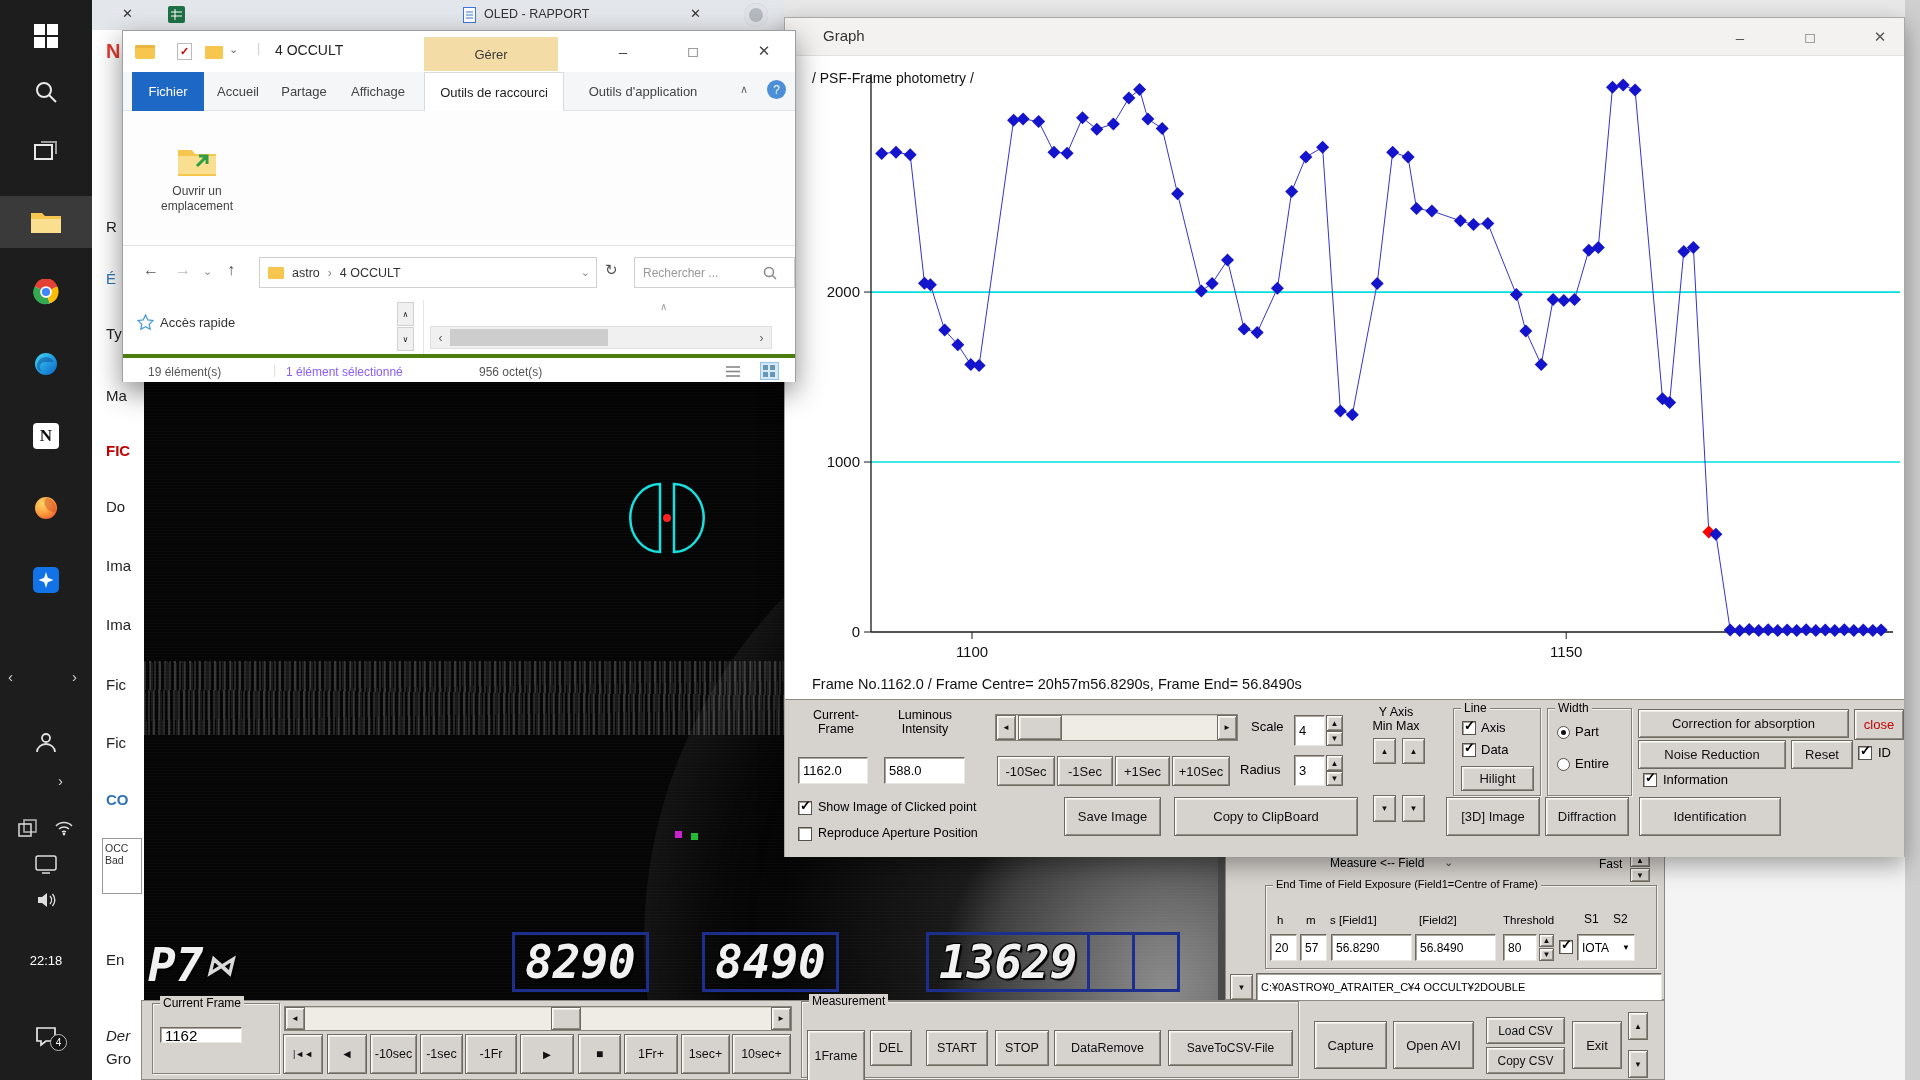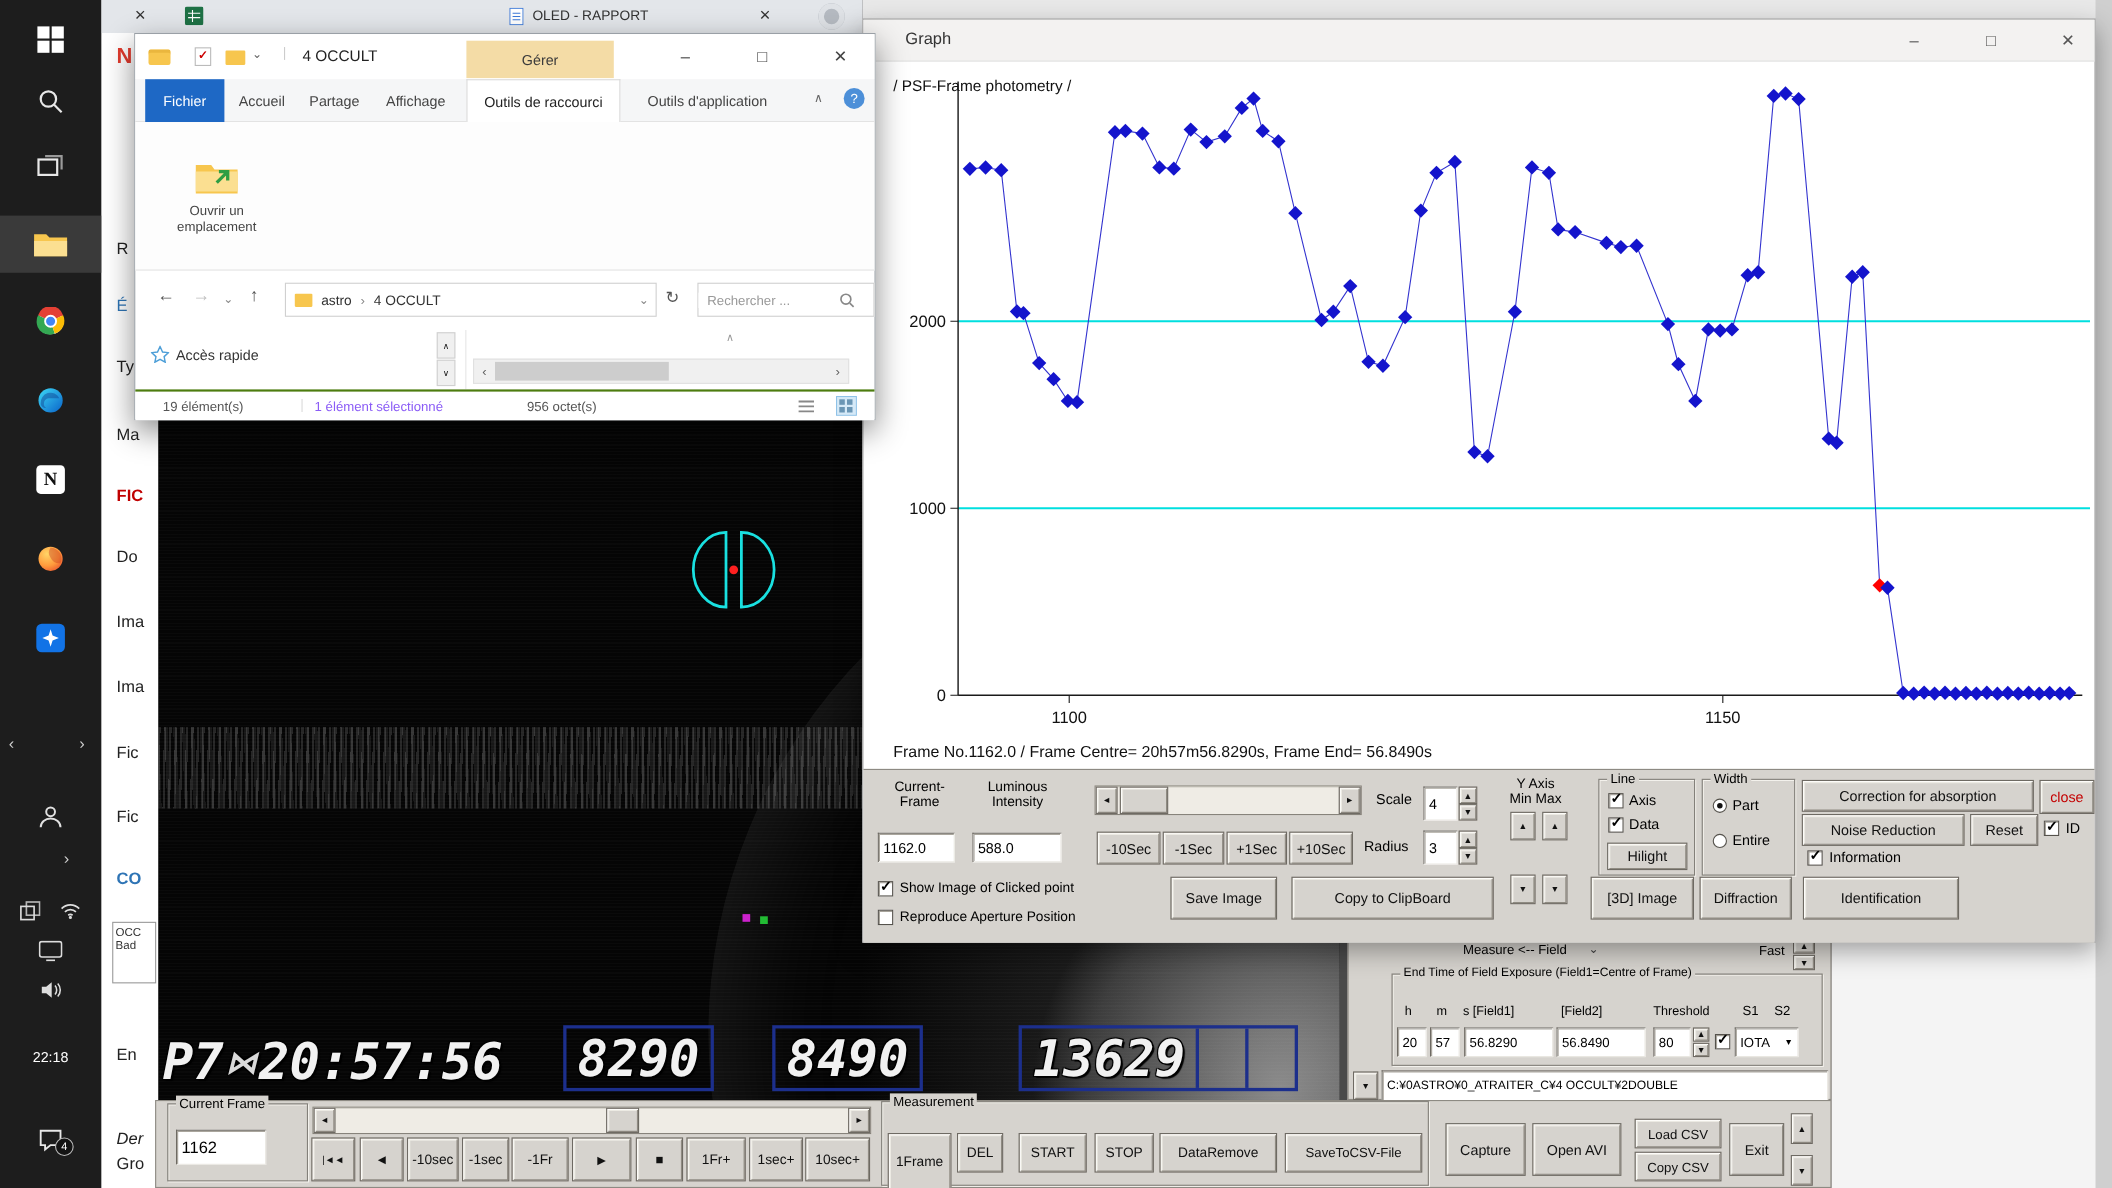--- a/index.html
+++ b/index.html
@@ -119,21 +119,20 @@
     <path d="M47,6 A28,32 0 0 1 47,74 Z" fill="none" stroke="#19e0e0" stroke-width="2.5"></path>
     <circle cx="40" cy="40" r="4" fill="#ff2020"></circle>
   </svg>
   <div style="position:absolute;left:531px;top:451px;width:7px;height:7px;background:#cc22cc"></div>
   <div style="position:absolute;left:547px;top:453px;width:7px;height:7px;background:#22bb33"></div>
 
   <div class="osd">
     <div style="position:absolute;left:4px;top:6px;display:flex;align-items:center">
       <span>P7</span>
       <span style="font-size:28px;margin:0 2px;opacity:.9">⋈</span>
-      <span>20:57:56</span>
     </div>
     <div class="osdbox" style="left:368px">
         <span>8290</span>
       </div>
     <div class="osdbox" style="left:558px">
         <span>8490</span>
       </div>
     <div class="osdbox" style="left:782px;padding-right:0">
       <span style="margin-right:10px">13629</span>
       <span class="osdcell"></span>
@@ -176,21 +175,21 @@
   </div>
 
   <div class="btn3 sp" style="left:4px;top:122px;width:23px;height:26px">▼</div>
   <input class="inset" style="left: 30px; top: 121px; width: 406px; height: 28px; font-size: 11px;" readonly="" value="C:¥0ASTRO¥0_ATRAITER_C¥4 OCCULT¥2DOUBLE">
 </div>
 
 <div class="bbar">
   <div class="grp" style="left:10px;top:2px;width:128px;height:71px">
     <span class="grpt">Current Frame</span>
   </div>
-  <input class="inset" style="left: 18px; top: 26px; width: 82px; height: 32px; font-size: 15px;" readonly="" value="1162">
+  <input class="inset" style="left: 18px; top: 26px; width: 82px; height: 16px; font-size: 15px;" readonly="" value="1162">
 
   <div class="strack" style="left:142px;top:5px;width:508px;height:25px">
     <div class="btn3 sp" style="left:0;top:0;width:20px;height:23px">◄</div>
     <div class="btn3" style="left:266px;top:0;width:30px;height:23px"></div>
     <div class="btn3 sp" style="left:486px;top:0;width:20px;height:23px">►</div>
   </div>
 
   <div class="btn3" style="left:141px;top:33px;width:40px;height:40px;font-size:9px">|◄◄</div>
   <div class="btn3" style="left:185px;top:33px;width:40px;height:40px;font-size:12px">◄</div>
   <div class="btn3" style="left:228px;top:33px;width:47px;height:40px;font-size:12.5px">-10sec</div>
@@ -475,21 +474,21 @@
   <div class="btn3 sp" style="left:274px;top:271px;width:17px;height:24px;background:#f0f0f0;box-shadow:none;border-color:#d0d0d0">∧</div>
   <div class="btn3 sp" style="left:274px;top:296px;width:17px;height:24px;background:#f0f0f0;box-shadow:none;border-color:#d0d0d0">∨</div>
   <div style="position:absolute;left:300px;top:269px;width:1px;height:54px;background:#e6e6e6"></div>
   <span style="position:absolute;left:537px;top:270px;font-size:10px;color:#999">∧</span>
   <div style="position:absolute;left:307px;top:295px;width:342px;height:23px;background:#f0f0f0;border:1px solid #e0e0e0">
     <div style="position:absolute;left:0;top:0;width:19px;height:21px;display:flex;align-items:center;justify-content:center;color:#606060;font-size:12px">‹</div>
     <div style="position:absolute;left:19px;top:2px;width:158px;height:17px;background:#cdcdcd"></div>
     <div style="position:absolute;right:0;top:0;width:19px;height:21px;display:flex;align-items:center;justify-content:center;color:#606060;font-size:12px">›</div>
   </div>
 
-  <div style="position:absolute;left:0;top:323px;width:100%;height:28px;background:#fff;border-top:2px solid #4d7c0f">
+  <div style="position:absolute;left:0;top:323px;width:100%;height:28px;background:#fff;border-top:4px solid #4d7c0f">
     <span style="position:absolute;left:25px;top:7px;font-size:12px;color:#555">19 élément(s)</span>
     <span style="position:absolute;left:150px;top:5px;color:#ddd">|</span>
     <span style="position:absolute;left:163px;top:7px;font-size:12px;color:#8b5cf6">1 élément sélectionné</span>
     <span style="position:absolute;left:356px;top:7px;font-size:12px;color:#555">956 octet(s)</span>
     <svg style="position:absolute;left:602px;top:6px" width="16" height="15">
         <line x1="1" y1="3" x2="15" y2="3" stroke="#888" stroke-width="1.6"></line>
         <line x1="1" y1="7.5" x2="15" y2="7.5" stroke="#888" stroke-width="1.6"></line>
         <line x1="1" y1="12" x2="15" y2="12" stroke="#888" stroke-width="1.6"></line>
       </svg>
     <svg style="position:absolute;left:638px;top:5px;background:#d5e9f7;outline:1px solid #8fc2e8" width="17" height="16">

